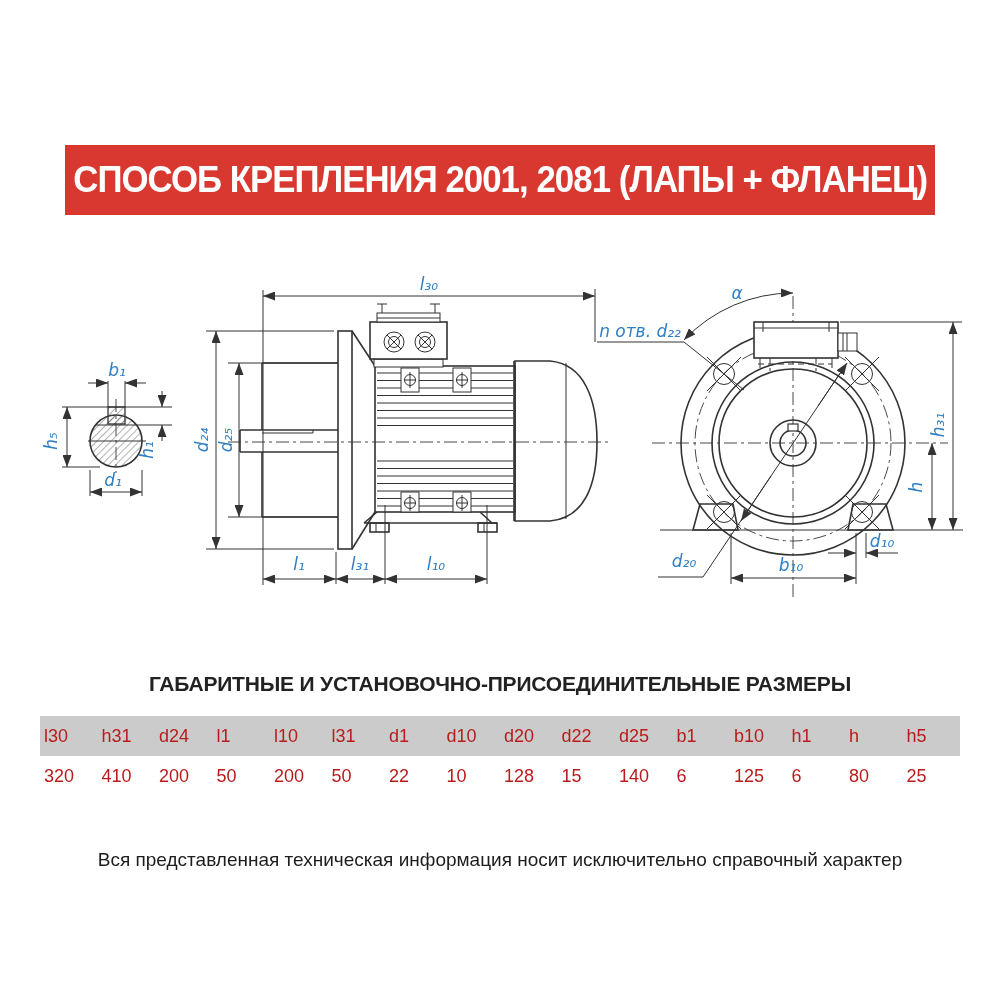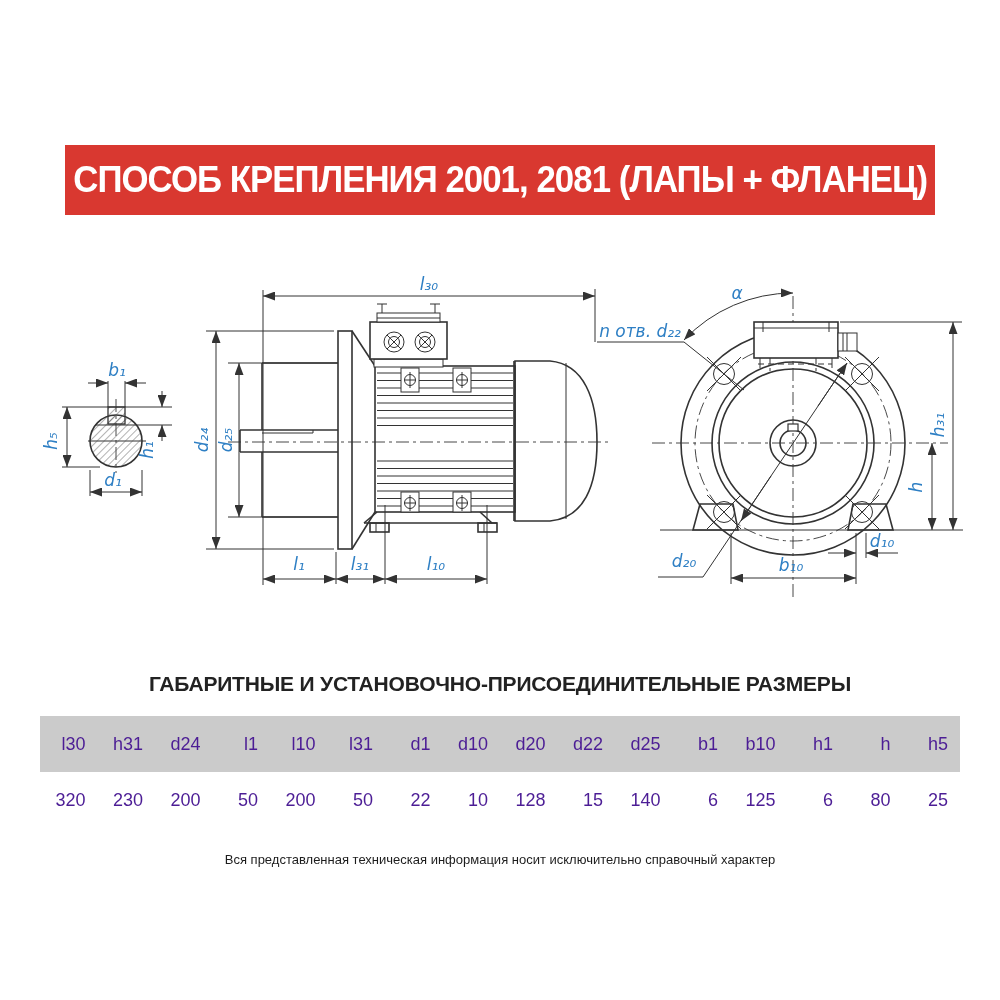--- a/index.html
+++ b/index.html
@@ -14,24 +14,24 @@
   .tl{fill:none;stroke:#333;stroke-width:1;}
   .fin{stroke:#333;stroke-width:1.1;}
   .cl{fill:none;stroke:#333;stroke-width:.9;stroke-dasharray:13 4 3 4;}
   .dash{fill:none;stroke:#333;stroke-width:1;stroke-dasharray:6 4;}
   .wf{fill:#fff;stroke:#333;}
   .lbl{fill:var(--label-color,#2e7fc4);font:italic 17px "DejaVu Sans",sans-serif;}
   .tbl-title{position:absolute;left:0;top:672px;width:1000px;text-align:center;
              font-size:21px;font-weight:700;letter-spacing:-.2px;}
   table.dims{position:absolute;left:40px;top:716px;width:920px;border-collapse:collapse;
              table-layout:fixed;}
-  table.dims th,table.dims td{height:32px;text-align:right;font-size:18px;
-             font-weight:400;color:#4c1d95;padding:12px;}
+  table.dims th,table.dims td{height:32px;text-align:left;font-size:18px;
+             font-weight:400;color:#b91c1c;padding:4px;}
   .disclaimer{position:absolute;left:0;top:846px;width:1000px;text-align:center;
-              font-size:13px;line-height:28px;color:#1d1d1d;}
+              font-size:19px;line-height:28px;color:#1d1d1d;}
 </style>
 </head>
 <body>
 
 <div class="page">
 
   <div class="banner" style="background: rgb(217, 56, 48);">
     <span style="color: rgb(255, 255, 255);">СПОСОБ КРЕПЛЕНИЯ 2001, 2081 (ЛАПЫ + ФЛАНЕЦ)</span>
   </div>
 
@@ -284,21 +284,21 @@
           <th>b1</th>
           <th>b10</th>
           <th>h1</th>
           <th>h</th>
           <th>h5</th>
         </tr>
     </thead>
     <tbody>
       <tr id="tvr">
           <td>320</td>
-          <td>230</td>
+          <td>410</td>
           <td>200</td>
           <td>50</td>
           <td>200</td>
           <td>50</td>
           <td>22</td>
           <td>10</td>
           <td>128</td>
           <td>15</td>
           <td>140</td>
           <td>6</td>

